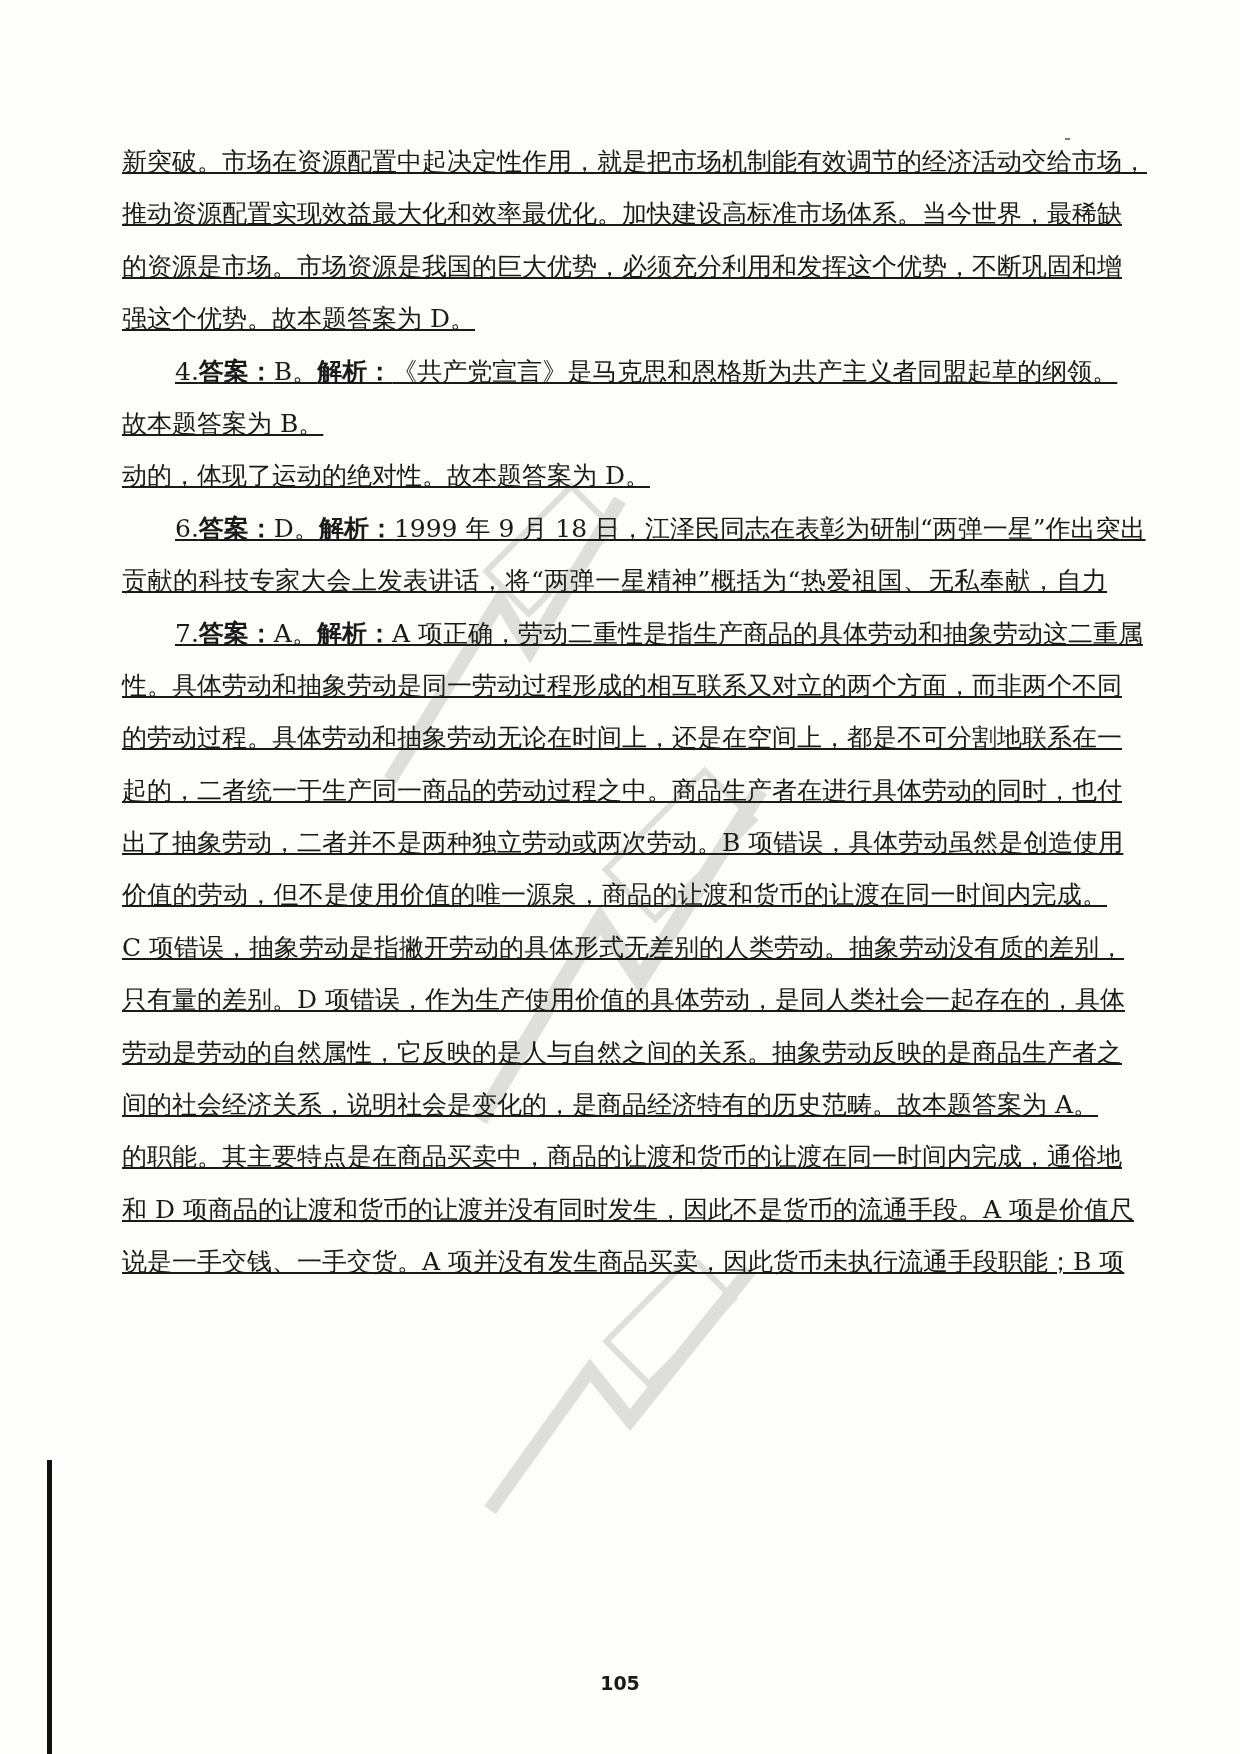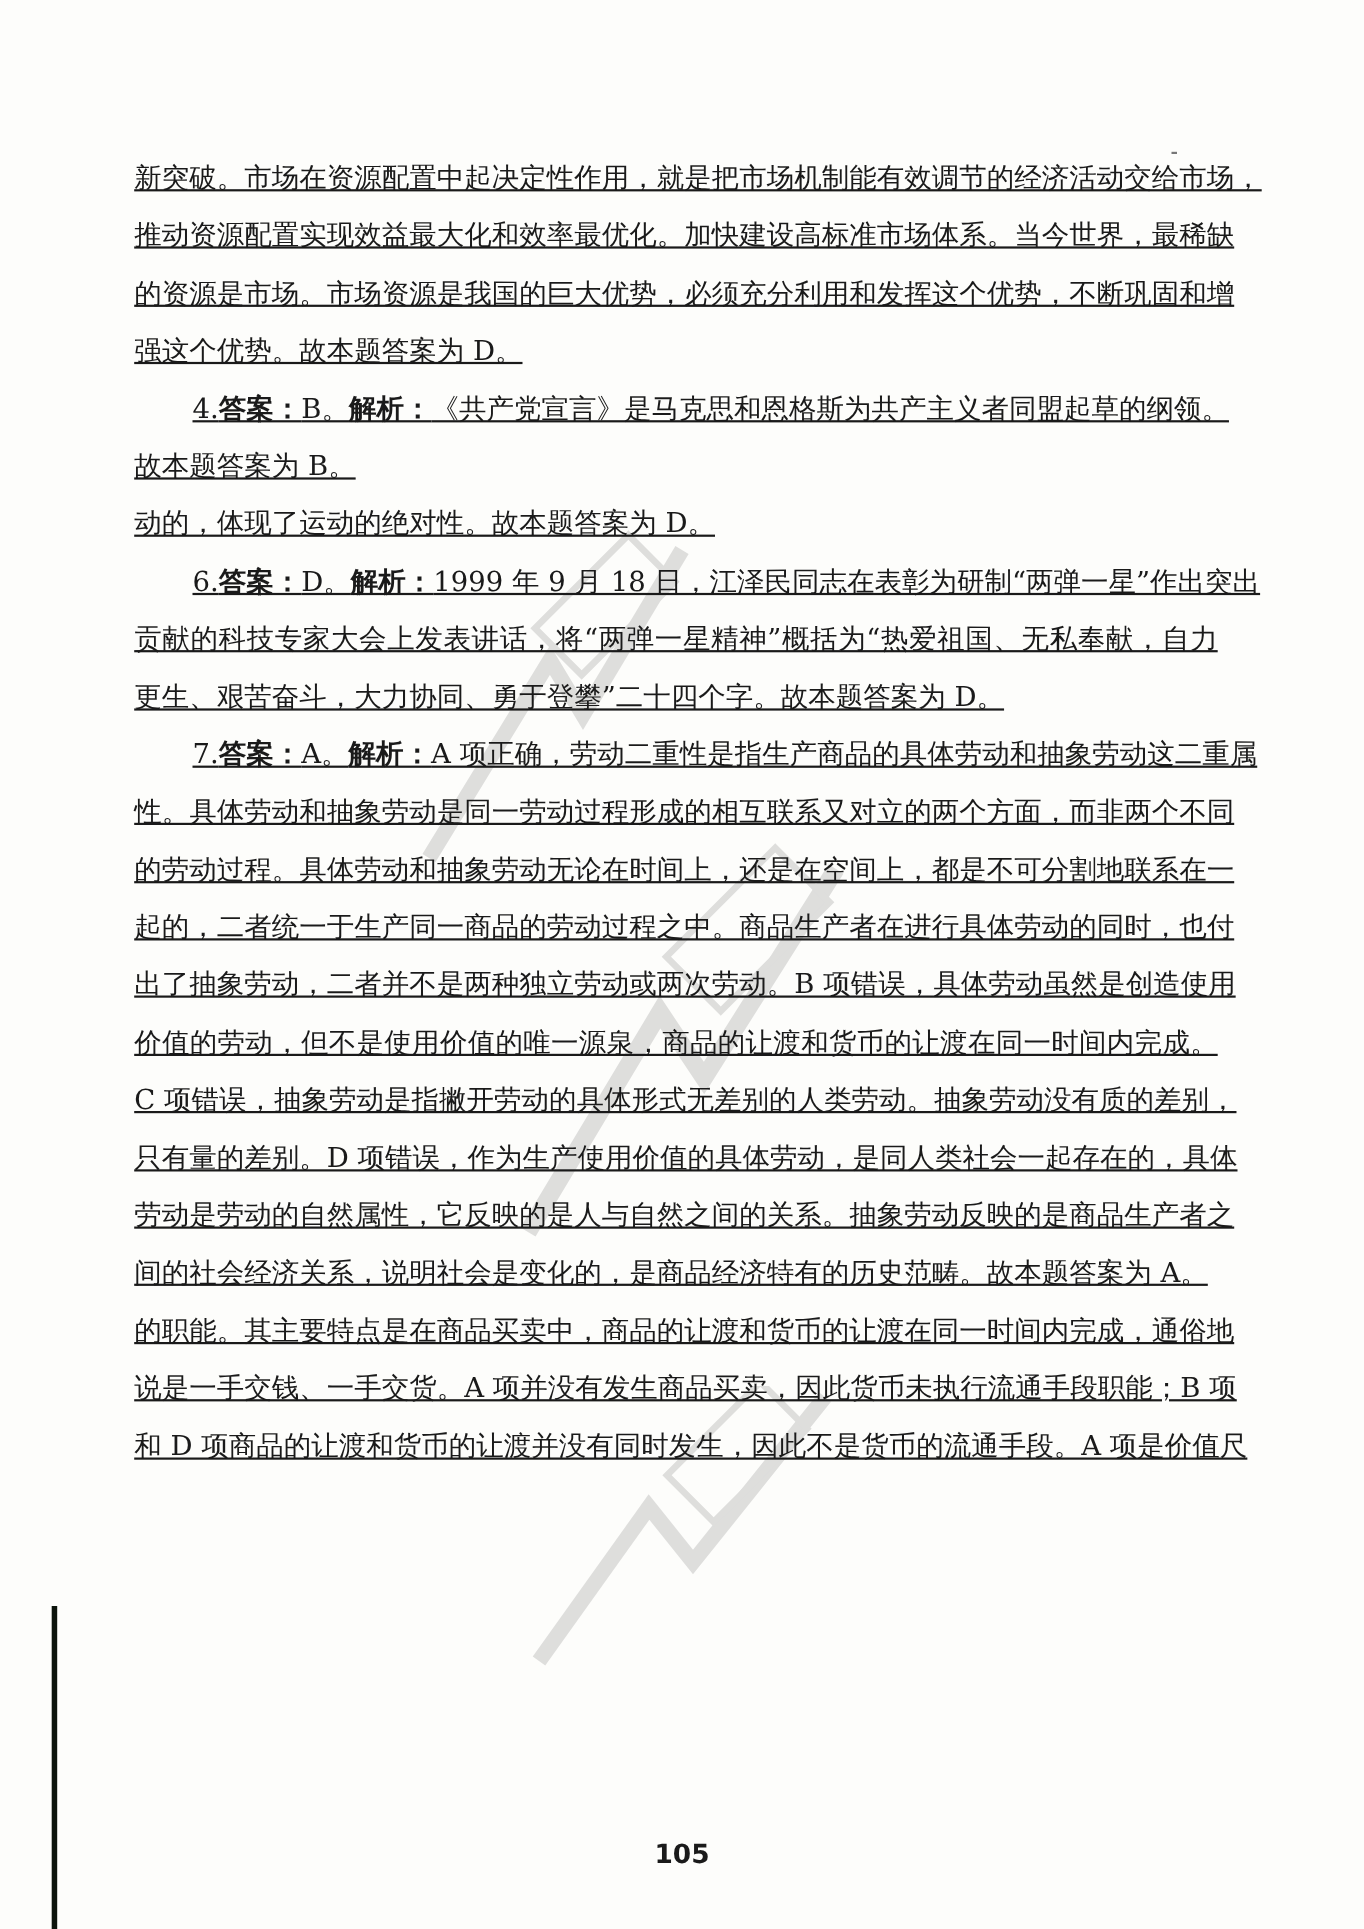--- a/index.html
+++ b/index.html
@@ -29,21 +29,21 @@
   .line.last { text-align-last: left; }
   .line.indent { padding-left: 53px; }
   .b { font-weight: bold; }
   .page-number {
     position: absolute;
     left: 0; width: 1240px;
     top: 1672px;
     text-align: center;
     font-family: "DejaVu Sans", "Liberation Sans", sans-serif;
     font-weight: bold;
-    font-size: 24px;
+    font-size: 19px;
   }
   .binding-line {
     position: absolute;
     left: 47px; top: 1460px;
     width: 5px; height: 294px;
     background: #0c140c;
   }
   .scan-dot {
     position: absolute;
     right: 170px; top: 138px;
@@ -77,31 +77,30 @@
 <div class="page" id="page">
     <div class="line"><span>新突破。市场在资源配置中起决定性作用，就是把市场机制能有效调节的经济活动交给市场，</span></div>
     <div class="line"><span>推动资源配置实现效益最大化和效率最优化。加快建设高标准市场体系。当今世界，最稀缺</span></div>
     <div class="line"><span>的资源是市场。市场资源是我国的巨大优势，必须充分利用和发挥这个优势，不断巩固和增</span></div>
     <div class="line last"><span>强这个优势。故本题答案为 D。</span></div>
     <div class="line indent"><span>4.</span><span class="b">答案：</span><span>B。</span><span class="b">解析：</span><span>《共产党宣言》是马克思和恩格斯为共产主义者同盟起草的纲领。</span></div>
     <div class="line last"><span>故本题答案为 B。</span></div>
     <div class="line last"><span>动的，体现了运动的绝对性。故本题答案为 D。</span></div>
     <div class="line indent"><span>6.</span><span class="b">答案：</span><span>D。</span><span class="b">解析：</span><span>1999 年 9 月 18 日，江泽民同志在表彰为研制“两弹一星”作出突出</span></div>
     <div class="line"><span>贡献的科技专家大会上发表讲话，将“两弹一星精神”概括为“热爱祖国、无私奉献，自力</span></div>
-    <div class="line last"><span>更生、艰苦奋斗，大力协同、勇于登攀”二十四个字。故本题答案为 D。</span></div>
     <div class="line indent"><span>7.</span><span class="b">答案：</span><span>A。</span><span class="b">解析：</span><span>A 项正确，劳动二重性是指生产商品的具体劳动和抽象劳动这二重属</span></div>
     <div class="line"><span>性。具体劳动和抽象劳动是同一劳动过程形成的相互联系又对立的两个方面，而非两个不同</span></div>
     <div class="line"><span>的劳动过程。具体劳动和抽象劳动无论在时间上，还是在空间上，都是不可分割地联系在一</span></div>
     <div class="line"><span>起的，二者统一于生产同一商品的劳动过程之中。商品生产者在进行具体劳动的同时，也付</span></div>
     <div class="line"><span>出了抽象劳动，二者并不是两种独立劳动或两次劳动。B 项错误，具体劳动虽然是创造使用</span></div>
     <div class="line"><span>价值的劳动，但不是使用价值的唯一源泉，商品的让渡和货币的让渡在同一时间内完成。</span></div>
     <div class="line"><span>C 项错误，抽象劳动是指撇开劳动的具体形式无差别的人类劳动。抽象劳动没有质的差别，</span></div>
     <div class="line"><span>只有量的差别。D 项错误，作为生产使用价值的具体劳动，是同人类社会一起存在的，具体</span></div>
     <div class="line"><span>劳动是劳动的自然属性，它反映的是人与自然之间的关系。抽象劳动反映的是商品生产者之</span></div>
     <div class="line last"><span>间的社会经济关系，说明社会是变化的，是商品经济特有的历史范畴。故本题答案为 A。</span></div>
     <div class="line"><span>的职能。其主要特点是在商品买卖中，商品的让渡和货币的让渡在同一时间内完成，通俗地</span></div>
+    <div class="line"><span>和 D 项商品的让渡和货币的让渡并没有同时发生，因此不是货币的流通手段。A 项是价值尺</span></div>
     <div class="line"><span>说是一手交钱、一手交货。A 项并没有发生商品买卖，因此货币未执行流通手段职能；B 项</span></div>
-    <div class="line"><span>和 D 项商品的让渡和货币的让渡并没有同时发生，因此不是货币的流通手段。A 项是价值尺</span></div>
   </div>
 
 <div class="page-number">105</div>
 
 <div class="binding-line"></div>
 
 </body></html>

